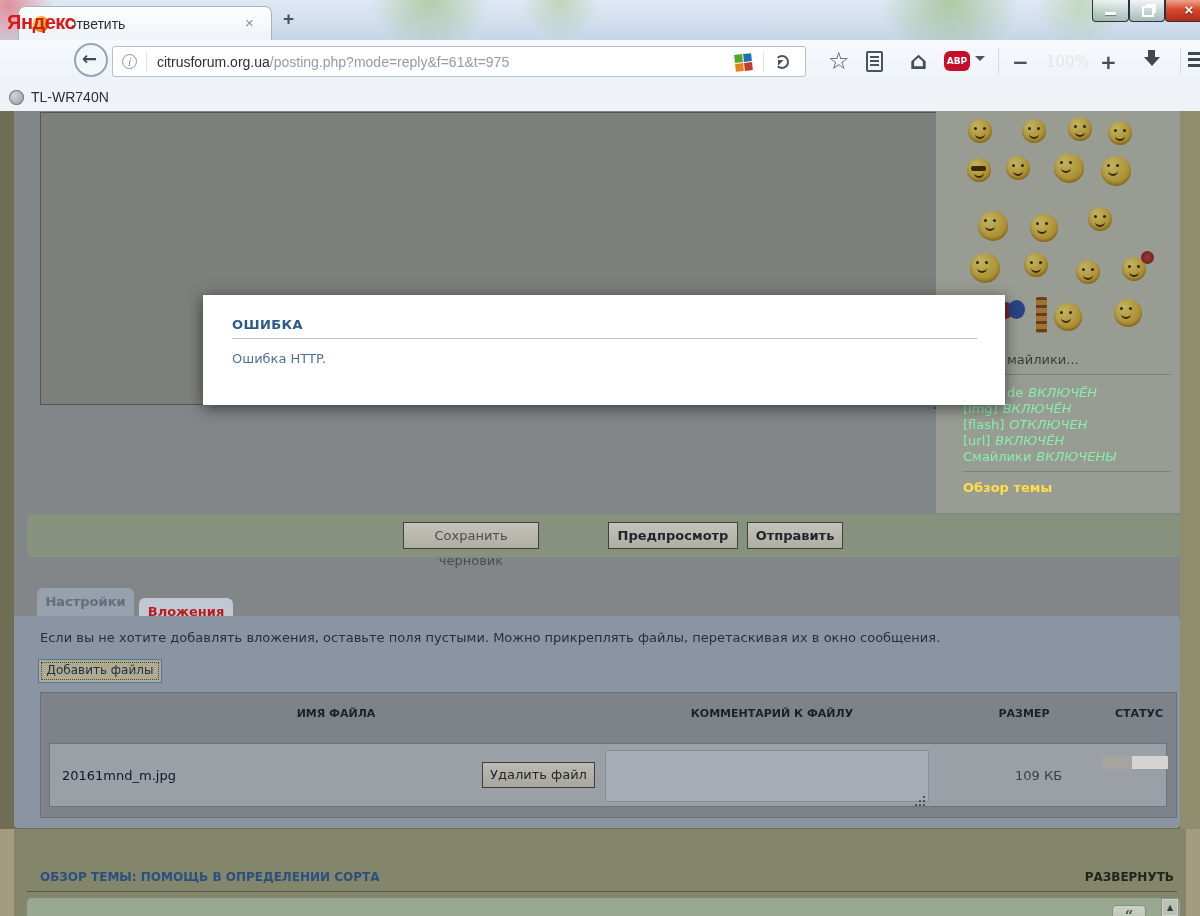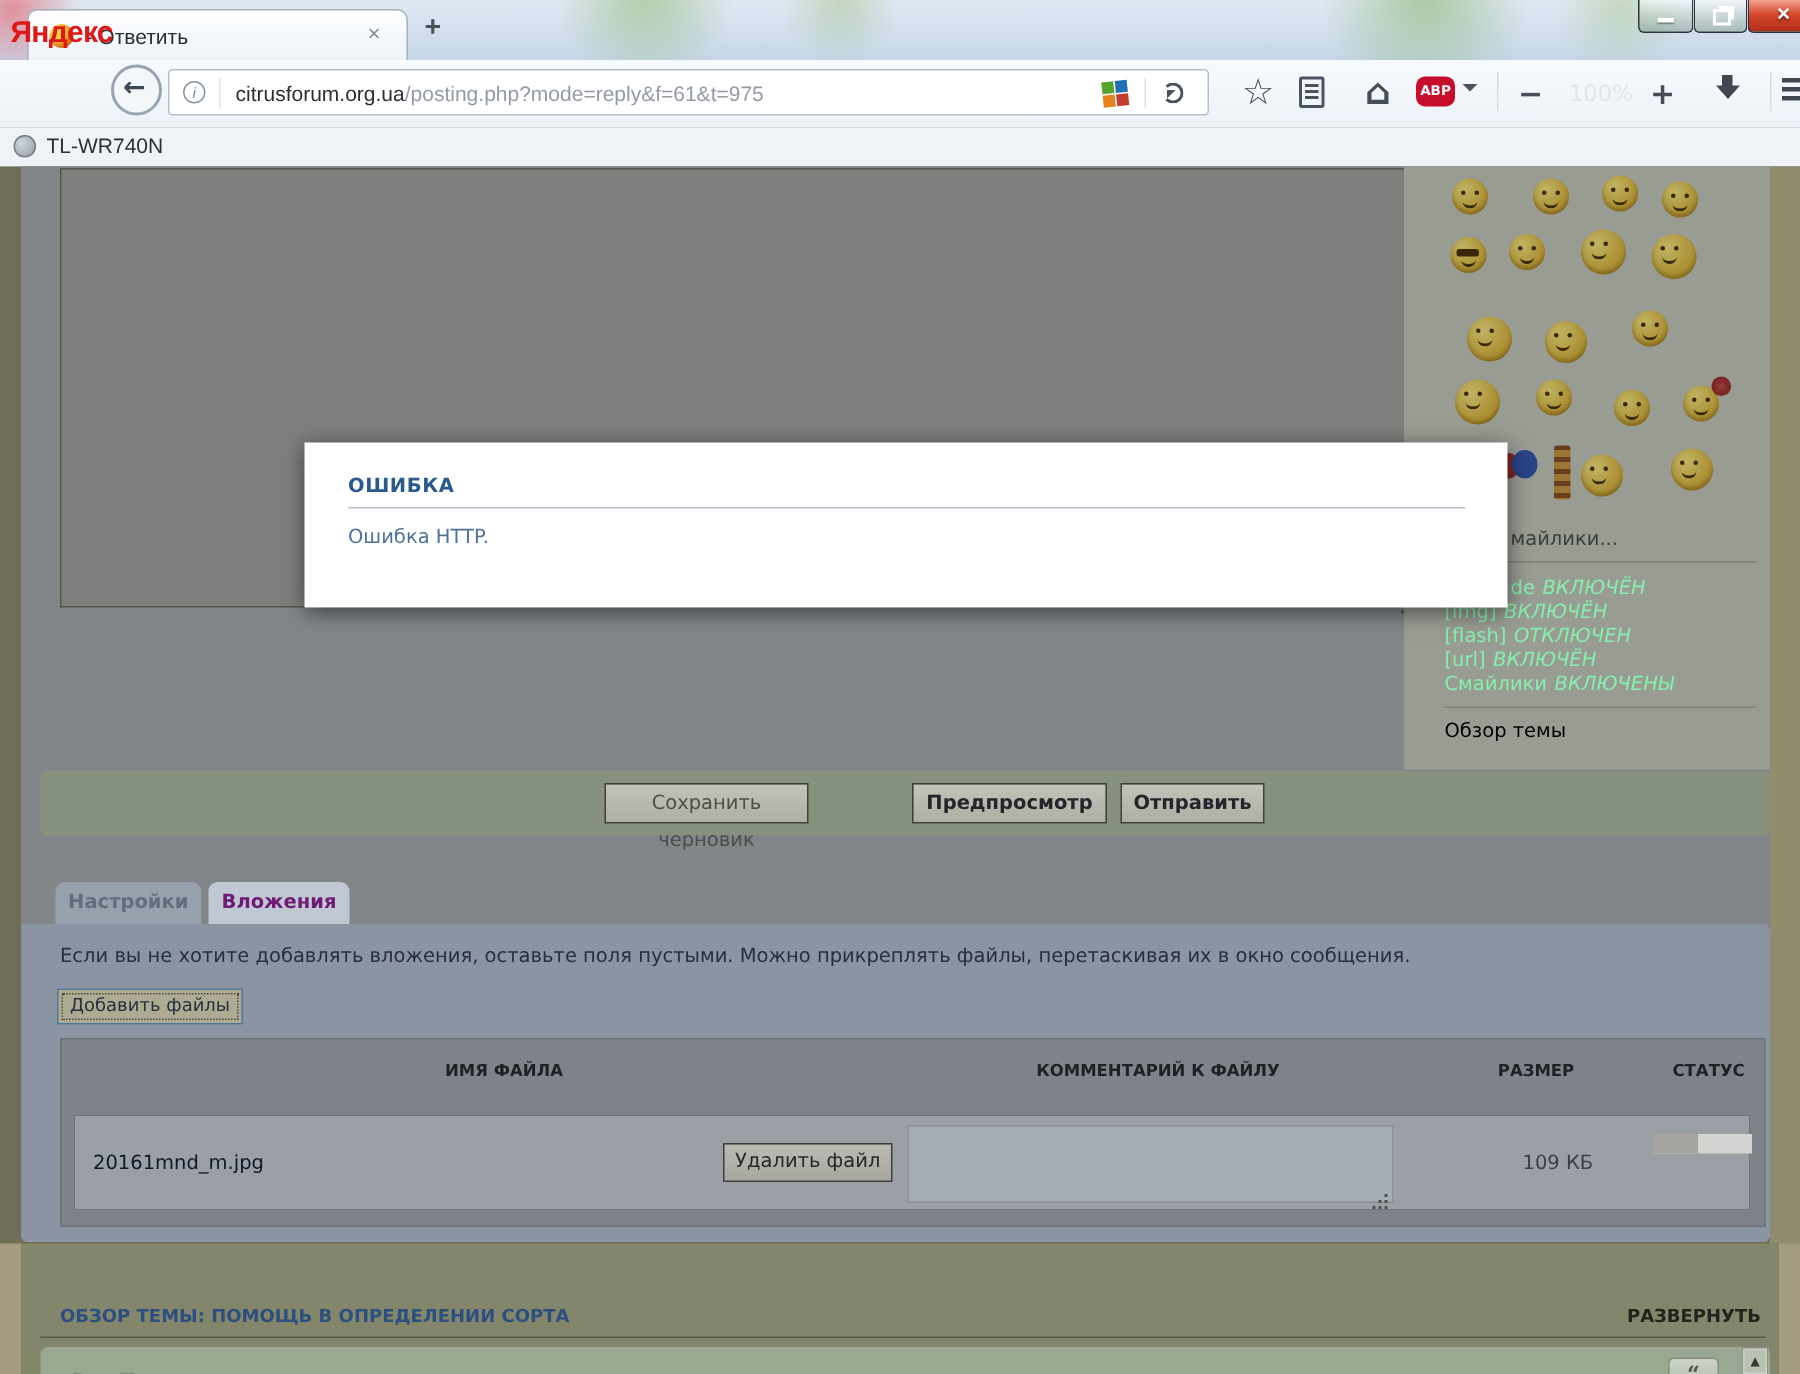--- a/index.html
+++ b/index.html
@@ -103,33 +103,33 @@
   .s-balloons{background:none;box-shadow:none;filter:saturate(.8) brightness(.82);}
   .s-balloons::before{content:"";position:absolute;left:0;top:2px;width:15px;height:17px;background:#b02828;border-radius:50%;box-shadow:none;}
   .s-balloons::after{content:"";position:absolute;left:10px;top:0;width:17px;height:19px;background:#2a52b8;border:none;border-radius:50%;}
   .s-ladder{width:11px;height:36px;border-radius:2px;
     background:repeating-linear-gradient(180deg,#8a4a16 0 3px,#cc8c2c 3px 8px);box-shadow:none;}
   .s-ladder::before,.s-ladder::after{display:none;}
   .rc-text{font-size:13px;color:#3a3f3b;}
   .rc-divider{height:1px;background:#7e8178;}
   .bbline{font-size:13px;color:#86efac;white-space:nowrap;}
   .bbline .val{font-style:italic;margin-left:5px;}
-  .topicreview-link{font-size:13px;font-weight:normal;color:#000000;}
+  .topicreview-link{font-size:13px;font-weight:bold;color:#fde047;}
 
   
   .btnbar{left:27px;top:403px;width:1153px;height:43px;background:#86927e;border-radius:4px;}
   .pbtn{position:absolute;top:8px;height:27px;background:linear-gradient(#c3c3ba,#aeaea5);
     border:1px solid #41413b;box-sizing:border-box;text-align:center;font-size:13px;color:#4b4f4a;}
   .pbtn.bold{font-weight:bold;color:#22262a;margin-left:40px;}
 
   
   .ptab{position:absolute;height:28px;border-radius:6px 6px 0 0;font-size:13px;font-weight:bold;
     text-align:center;line-height:28px;}
   .ptab.inactive{background:#97a0ad;color:#636d7c;}
-  .ptab.active{background:#c0c8d3;color:#701a75;}
+  .ptab.active{background:#c0c8d3;color:#b91c1c;margin-top:10px;}
   .attachpanel{left:14px;top:505px;width:1166px;height:212px;background:#8b94a3;border-radius:0 4px 4px 4px;}
   .hint{left:26px;top:14px;font-size:13px;color:#262f3d;}
   .addfiles{left:24px;top:43px;width:124px;height:24px;background:#aeab92;border:1px solid #4a7a9a;
     box-sizing:border-box;font-size:12px;color:#23313f;text-align:center;line-height:21px;}
   .addfiles i{position:absolute;left:2px;top:2px;right:2px;bottom:2px;border:1px dotted #4a4a3a;font-style:normal;}
   .attach-table{left:26px;top:76px;width:1137px;height:126px;background:#7e838a;border:1px solid #6c7178;box-sizing:border-box;}
   .th{position:absolute;top:14px;font-size:11px;font-weight:bold;color:#1d2125;transform:translateX(-50%);text-align:center;}
   .rowstrip{left:8px;top:50px;width:1118px;height:64px;background:#9aa0a6;border:1px solid #6f747a;box-sizing:border-box;}
   .fname{left:12px;top:24px;font-size:13px;color:#0f172a;}
   .delbtn{left:432px;top:18px;width:113px;height:26px;background:linear-gradient(#bcbbb3,#a8a79f);

